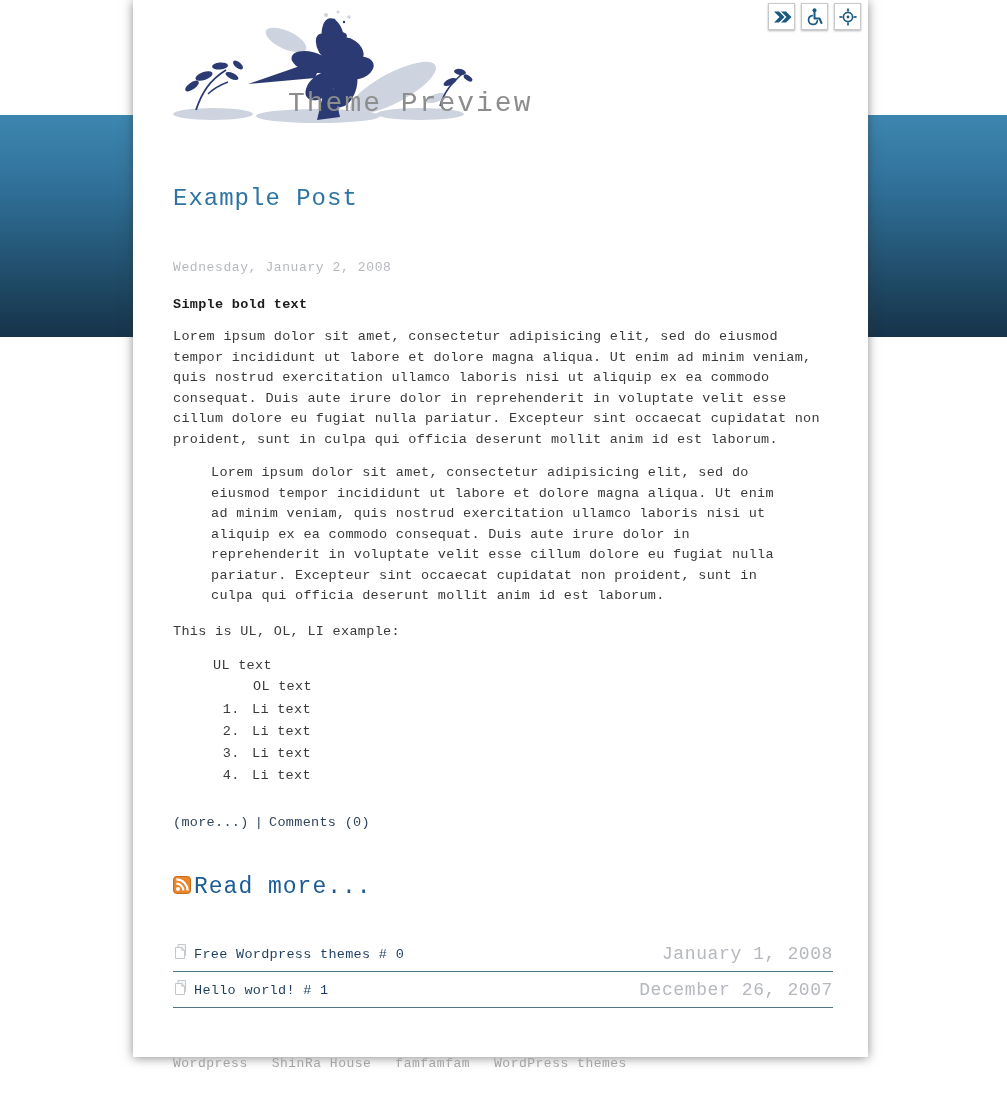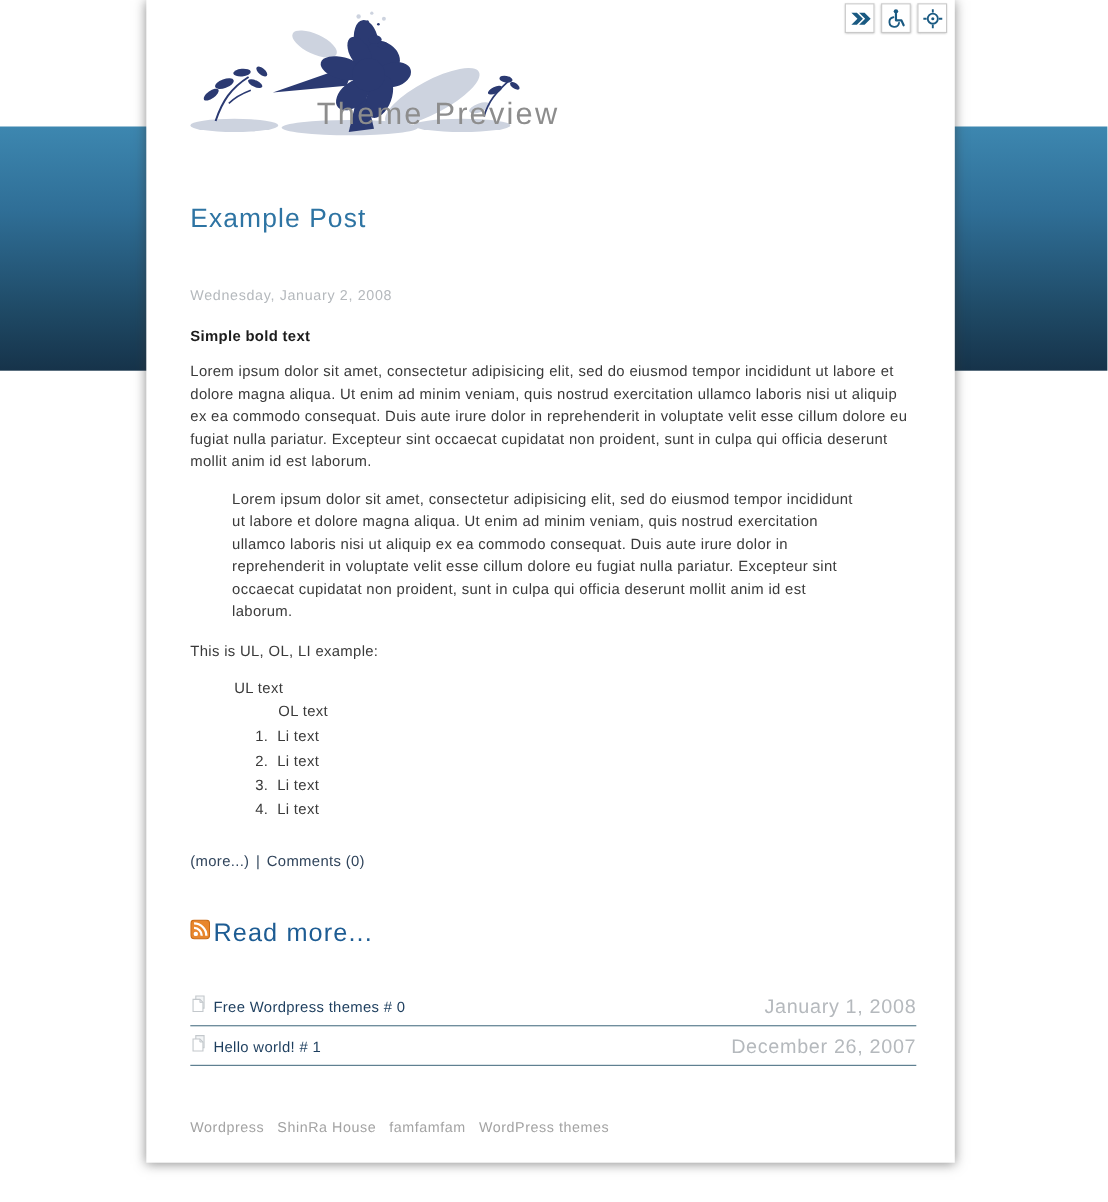--- a/index.html
+++ b/index.html
@@ -1,17 +1,17 @@
 <!DOCTYPE html>
 <html><head>
 <meta charset="utf-8">
 <style>
   * { margin:0; padding:0; box-sizing:border-box; }
   html,body { width:1007px; height:1093px; background:#ffffff; font-family:"Liberation Sans", sans-serif; }
-  #viewport { position:relative; width:1007px; height:1093px; overflow:hidden; background:#ffffff; }
+  #viewport { position:relative; width:1007px; height:1093px; overflow:hidden; background:#ffffff;font-family:Liberation Mono, monospace; }
 
   
   .band { position:absolute; left:0; top:115px; width:1007px; height:222px;
           background:linear-gradient(to bottom, #3d87b0 0%, #2f6e96 35%, #1f4a66 75%, #16334a 100%); }
 
   
   .page { position:absolute; left:133px; top:0; width:735px; height:1057px; background:#ffffff;
           box-shadow:0 1px 10px rgba(50,50,50,0.55); }
   .page-inner { position:relative; width:100%; height:100%; padding:0 35px 0 40px; }
 
@@ -50,21 +50,21 @@
   .rss-icon { display:inline-block; margin-right:3px; }
   .readmore-title { font-size:23px; letter-spacing:1px; color:#1d5c93; font-weight:400; }
 
   .post-list { margin-top:36px; }
   .post-row { display:flex; align-items:center; padding:7px 0 6px 0; border-bottom:1px solid #4e7386; cursor:pointer; }
   .post-row .doc-icon { margin-right:5px; flex:none; }
   .row-title { font-size:13.5px; color:#1d3e5e; letter-spacing:0.3px; text-decoration:none; }
   .row-date { margin-left:auto; font-size:18px; color:#b5b9bd; letter-spacing:0.6px; }
 
   
-  .footer { margin-top:48px; display:flex; gap:12px; }
+  .footer { margin-top:48px; display:flex; gap:24px; }
   .footer a { font-size:13px; color:#a3a3a3; letter-spacing:0.5px; text-decoration:none; cursor:pointer; }
 </style>
 </head>
 <body>
 
 <div id="viewport">
 
   <div class="band"></div>
 
   <div class="page">

